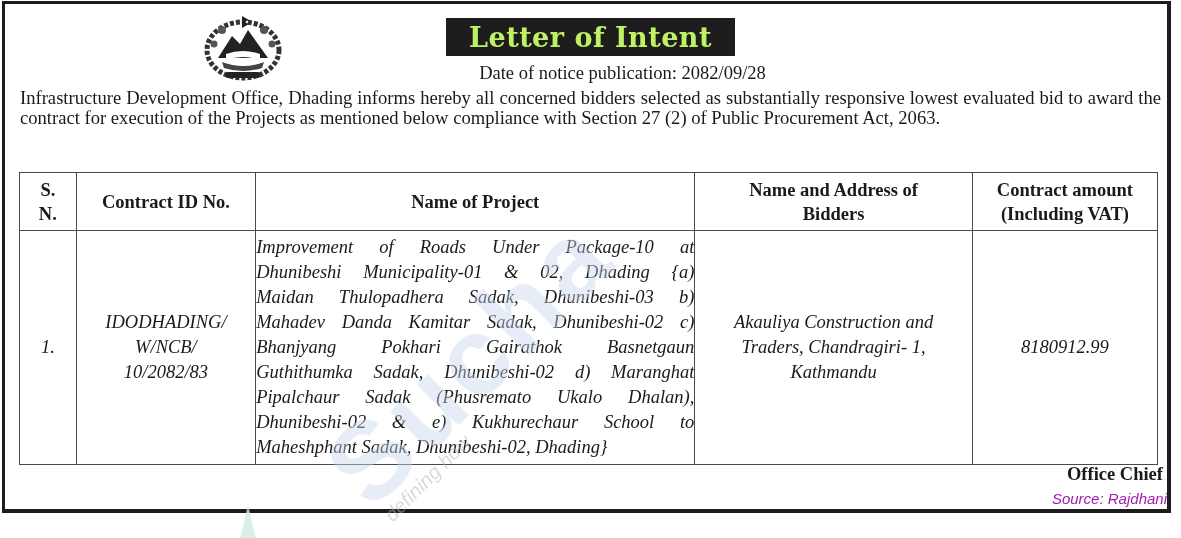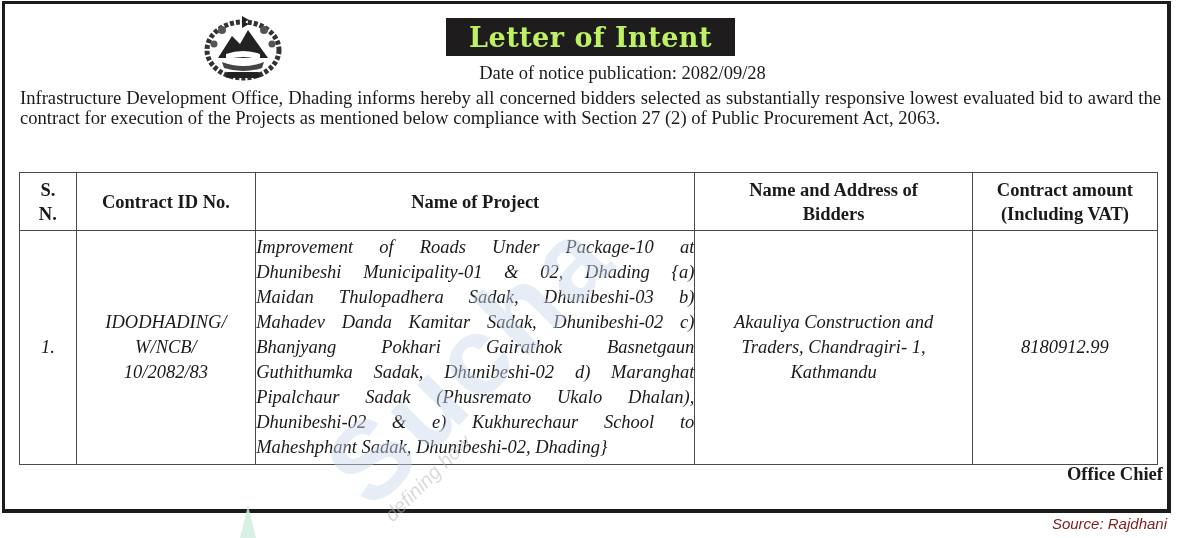--- a/index.html
+++ b/index.html
@@ -67,22 +67,22 @@
     .col-bidder { width: 278px; }
     .col-amount { width: 185px; margin-left: 36px; }
     td.project { text-align: justify; text-align-last: left; padding: 0 12px 0 11px; }
     td.project .line { display: block; text-align: justify; text-align-last: justify; }
     td.project .line.last { text-align-last: left; }
 
     .signature {
       position: absolute; right: 18px; top: 464px; font-weight: bold; font-size: 18.5px;
     }
     .source {
-      position: absolute; right: 14px; top: 515px; font-family: "Liberation Sans", sans-serif; font-style: italic;
-      font-size: 15px; color: #7f1d1d;
+      position: absolute; right: 14px; top: 490px; font-family: "Liberation Sans", sans-serif; font-style: italic;
+      font-size: 15px; color: #a21caf;
     }
   </style>
 </head>
 <body>
 
 <div class="watermark wm-wedge-left"></div>
 <div class="watermark wm-wedge-top"></div>
 
 <div class="frame"></div>
 

